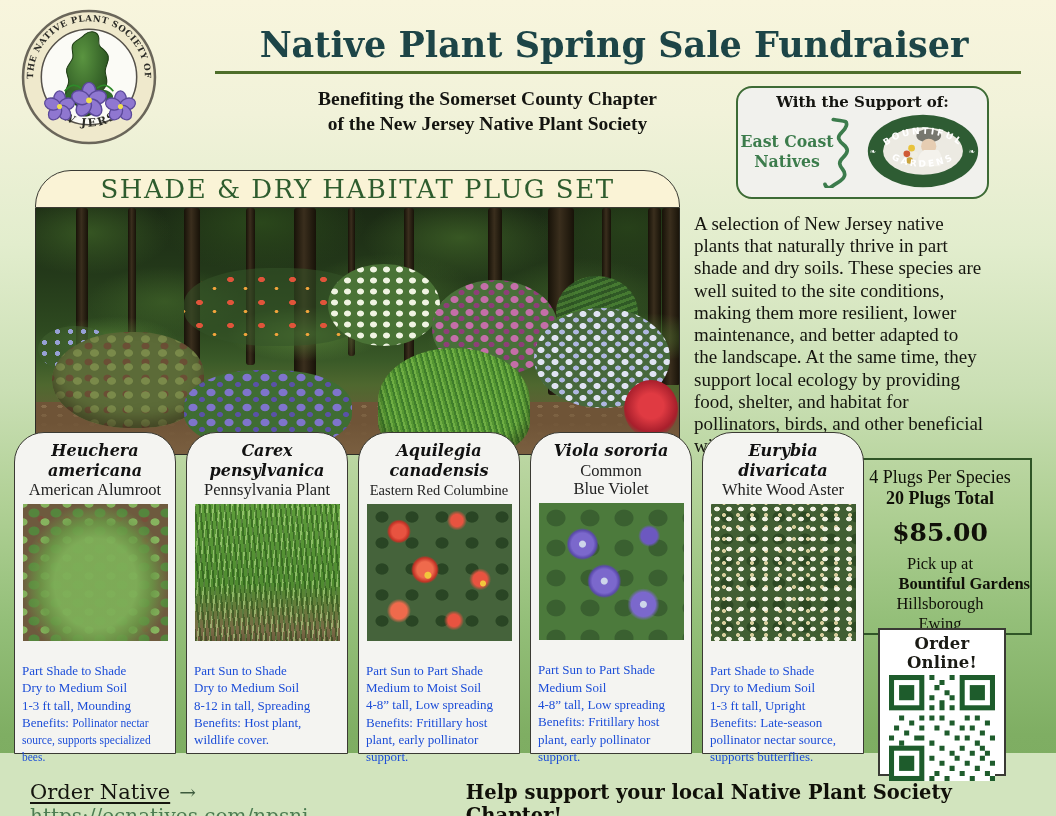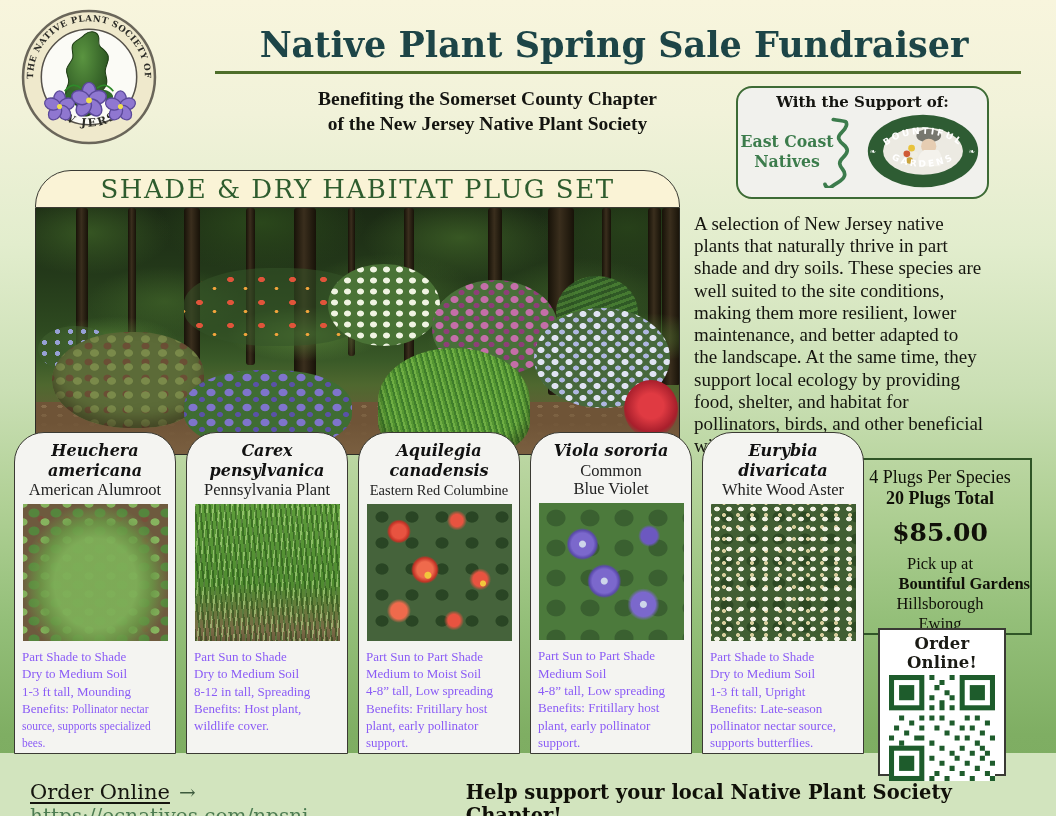--- a/index.html
+++ b/index.html
@@ -85,21 +85,21 @@
     font-family:"Liberation Serif",serif;font-size:19px;line-height:1.17;color:#15150f;white-space:pre-line;}
 
   
   .cards{position:absolute;left:14px;top:432px;width:828px;display:flex;gap:10px;z-index:3;}
   .card{flex:0 0 162px;width:162px;height:322px;background:#f4f4f1;border:1.5px solid #3a3a33;
     border-radius:30px 30px 0 0;box-sizing:border-box;padding-top:8px;}
   .latin{text-align:center;font-weight:bold;font-style:italic;font-size:16px;line-height:1.22;color:#111;}
   .common{text-align:center;font-family:"Liberation Serif",serif;font-size:16.5px;line-height:1.15;margin-top:1px;white-space:pre-line;color:#222;}
   .common.sm{font-size:14.5px;line-height:1.3;}
   .pimg{width:145px;height:137px;margin:4px auto 0;}
-  .details{font-family:"Liberation Serif",serif;font-size:13px;line-height:1.33;color:#8b5cf6;padding:7px 7px 0;}
+  .details{font-family:"Liberation Serif",serif;font-size:13px;line-height:1.33;color:#1d4ed8;padding:21px 7px 0;}
   .dl{white-space:pre-line;}
   .bens{margin-top:0;}
   .bens.sm .btxt{font-size:11.5px;}
   .img-heuchera{background-color:#6e5a3e;background-image:
     radial-gradient(ellipse at 50% 58%,rgba(126,175,88,.95) 0 40%,rgba(106,152,70,.85) 55%,rgba(0,0,0,0) 72%),
     radial-gradient(#55853d 5px,rgba(0,0,0,0) 6px),radial-gradient(#86b35e 4px,rgba(0,0,0,0) 5px),
     radial-gradient(#7a4f3a 3px,rgba(0,0,0,0) 4px);
     background-size:auto,22px 18px,22px 18px,26px 22px;background-position:0 0,0 0,11px 9px,5px 4px;}
   .img-carex{background:
     repeating-linear-gradient(83deg,rgba(30,70,18,.5) 0 2px,rgba(0,0,0,0) 2px 5px),
@@ -359,19 +359,19 @@
         <rect x="10" y="10" width="15" height="15"></rect>
           <rect x="80" y="10" width="15" height="15"></rect>
           <rect x="10" y="80" width="15" height="15"></rect>
         <path d="M40,0h5v5h-5z M50,5h5v5h-5z M60,0h5v5h-5z M45,10h5v5h-5z M55,15h5v5h-5z M40,20h5v5h-5z M60,20h5v5h-5z M50,25h5v5h-5z M40,30h5v5h-5z M50,30h5v5h-5z M60,30h5v5h-5z M75,40h5v5h-5z M85,40h5v5h-5z M95,45h5v5h-5z M70,50h5v5h-5z M80,50h5v5h-5z M90,55h5v5h-5z M100,60h5v5h-5z M75,60h5v5h-5z M85,65h5v5h-5z M10,40h5v5h-5z M20,45h5v5h-5z M5,50h5v5h-5z M15,55h5v5h-5z M25,60h5v5h-5z M0,60h5v5h-5z M10,65h5v5h-5z M30,40h5v5h-5z M30,50h5v5h-5z M30,60h5v5h-5z M40,40h5v5h-5z M50,40h5v5h-5z M60,45h5v5h-5z M45,50h5v5h-5z M55,55h5v5h-5z M65,60h5v5h-5z M40,65h5v5h-5z M50,70h5v5h-5z M60,75h5v5h-5z M70,70h5v5h-5z M80,75h5v5h-5z M90,80h5v5h-5z M100,85h5v5h-5z M75,85h5v5h-5z M85,90h5v5h-5z M95,95h5v5h-5z M40,80h5v5h-5z M50,85h5v5h-5z M60,90h5v5h-5z M45,95h5v5h-5z M55,100h5v5h-5z M65,80h5v5h-5z M70,95h5v5h-5z M80,100h5v5h-5z M90,70h5v5h-5z M100,100h5v5h-5z M40,100h5v5h-5z M95,75h5v5h-5z"></path>
       </g>
     </svg>
   </div>
 
   <div class="footer">
     <div class="f-left">
-      <span class="f-order">Order Online</span>
+      <span class="f-order">Order Native</span>
       <span class="f-arrow">→</span>
       <span class="f-url">https://ecnatives.com/npsnj</span>
     </div>
     <div class="f-msg">Help support your local Native Plant Society Chapter!</div>
   </div>
 </div>
 
 </body></html>

